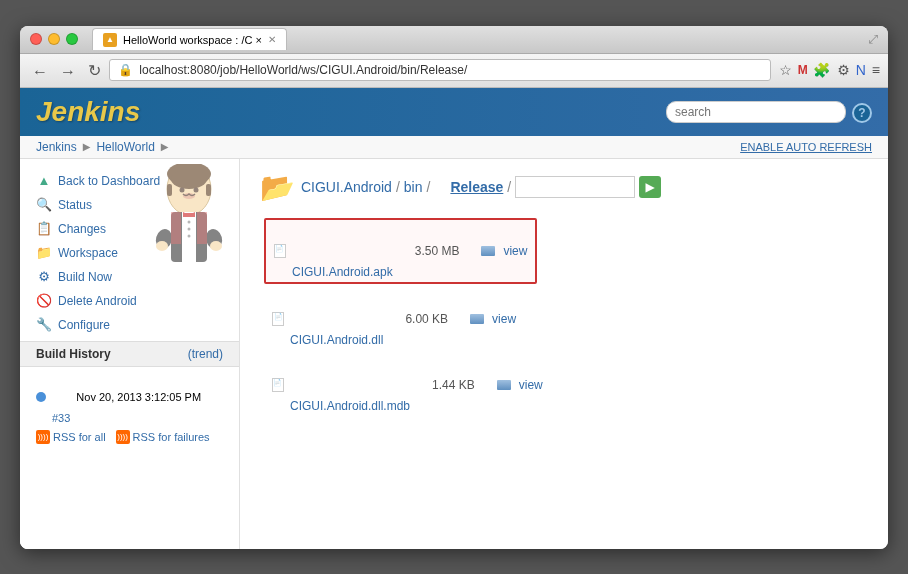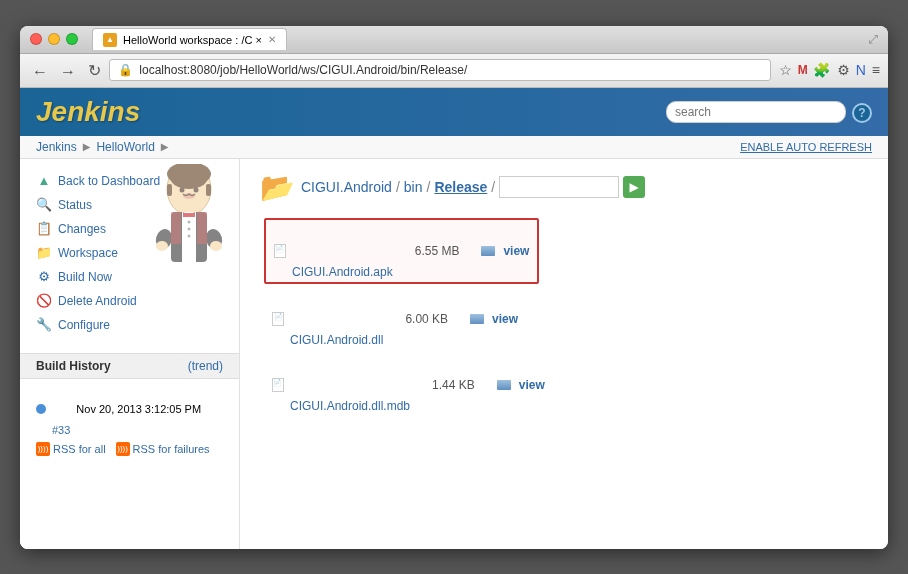--- a/index.html
+++ b/index.html
@@ -212,21 +212,21 @@
       background: #f0f0f0;
       border-top: 1px solid #ddd;
       border-bottom: 1px solid #ddd;
       padding: 5px 16px;
       font-size: 12px;
       font-weight: bold;
       color: #333;
       display: flex;
       align-items: center;
       justify-content: space-between;
-      margin-top: 16px;
+      margin-top: 4px;
     }
     .section-link { color: #336ca8; font-weight: normal; text-decoration: none; }
     .build-entry {
       padding: 3px 16px;
       font-size: 11px;
       display: flex;
       align-items: center;
       gap: 6px;
     }
     .build-dot {
@@ -289,21 +289,21 @@
       display: flex; align-items: center; justify-content: center;
     }
     
     .file-table {
       border-collapse: collapse;
       width: 90%;
       font-size: 12px;
     }
     .file-link { color: #336ca8; text-decoration: none; margin-top: 42px; }
     .file-size { color: #555; padding: 0 16px; }
-    .view-link { color: #336ca8; text-decoration: none; display: flex; align-items: center; gap: 2px; font-weight: bold; }
+    .view-link { color: #336ca8; text-decoration: none; display: flex; align-items: center; gap: 2px; }
     .zip-row {
       padding: 10px 0;
       font-size: 12px;
     }
     .zip-icon {
       color: #e8a020;
       margin-right: 4px;
     }
     .zip-link { color: #336ca8; text-decoration: none; }
   </style>
@@ -458,36 +458,36 @@
 
       <div class="content-area">
 
         <div class="folder-nav">
           <span class="folder-icon-large">📂</span>
           <div class="path-links">
             <a class="path-link" href="#">CIGUI.Android</a>
             <span class="path-sep">/</span>
             <a class="path-link" href="#">bin</a>
             <span class="path-sep">/</span>
-            <a class="path-link" href="#" style="font-weight:bold; text-decoration:underline;">Release</a>
+            <a class="path-link" href="#" style="font-weight:bold; text-decoration:underline;margin-left:16px;">Release</a>
             <span class="path-sep">/</span>
             <input class="path-input" type="text" value="" style="">
             <button class="go-btn">▶</button>
           </div>
         </div>
 
         <table class="file-table">
           <tbody>
 
             <tr>
               <td style="padding: 2px 4px;">
                 <div style="display:inline-flex; align-items:center; gap:6px; border: 2px solid #cc3333; border-radius:2px; padding: 3px 8px; background: #fff8f8;">
                   <span style="display:inline-block; width:12px; height:14px; border:1px solid #ccc; background:white; font-size:7px; text-align:center;">📄</span>
                   <a class="file-link" href="#">CIGUI.Android.apk</a>
-                  <span class="file-size">6.55 MB</span>
+                  <span class="file-size">3.50 MB</span>
                   <span style="display:inline-block; width:14px; height:10px; background:linear-gradient(to bottom,#a0c0e0,#6090c0); border-radius:1px; margin-right:2px;"></span>
                   <a class="view-link" href="#">view</a>
                 </div>
               </td>
             </tr>
 
             <tr>
               <td style="padding: 2px 4px;">
                 <div style="display:inline-flex; align-items:center; gap:6px; padding: 3px 8px; text-align: right;">
                   <span style="display:inline-block; width:12px; height:14px; border:1px solid #ccc; background:white; font-size:7px;">📄</span>

